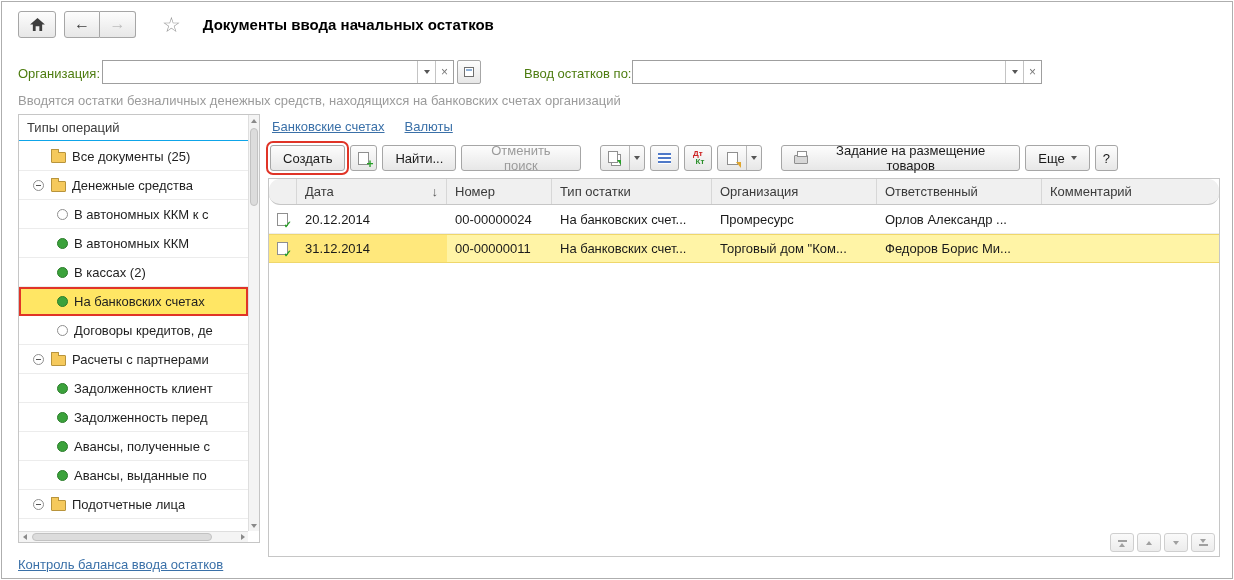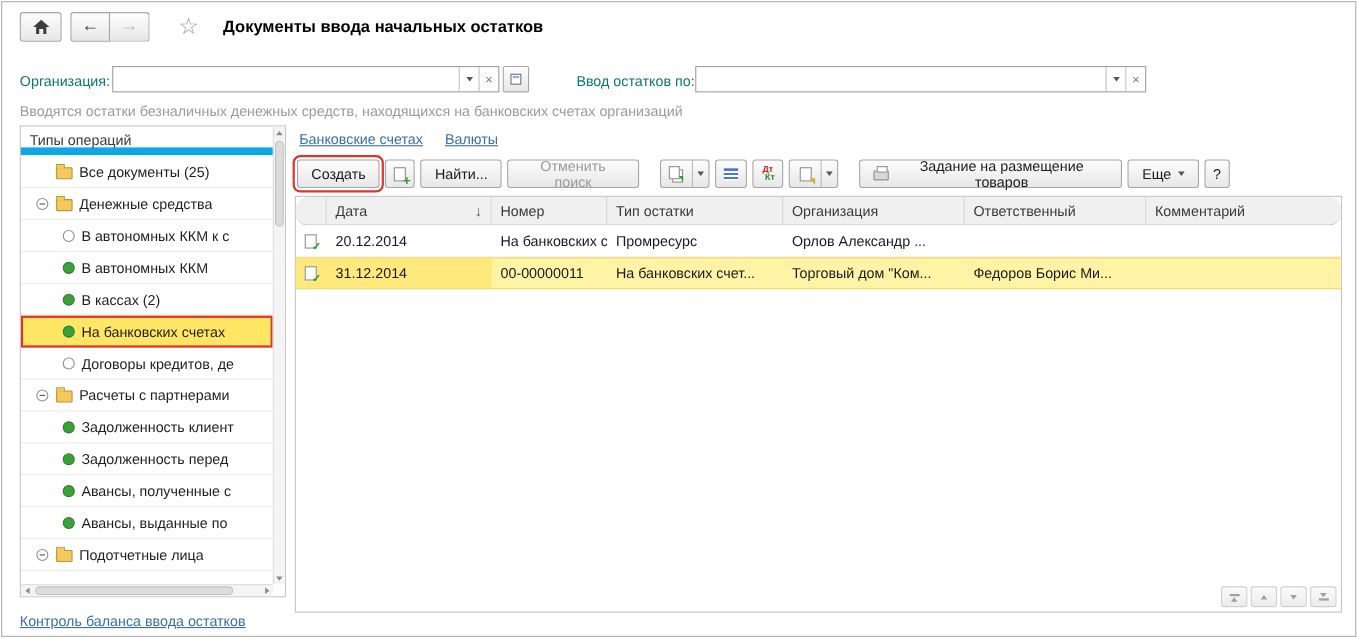--- a/index.html
+++ b/index.html
@@ -21,35 +21,35 @@
   .navgrp { display:flex; margin-left:8px; }
   .navgrp .sq-btn { width:36px; }
   .navgrp .sq-btn:first-child { border-radius:3px 0 0 3px; }
   .navgrp .sq-btn:last-child { border-radius:0 3px 3px 0; border-left:none; }
   .arrow-glyph { font-size:16px; font-weight:bold; color:#3d3d3d; line-height:1; }
   .arrow-glyph.dim { color:#bdbdbd; }
   .star { margin-left:26px; font-size:21px; color:#9a9a9a; line-height:1; }
   .page-title { margin-left:22px; font-size:15px; font-weight:bold; color:#000; white-space:nowrap; }
 
   
-  .filter-label { position:absolute; top:64px; color:#0f766e; white-space:nowrap; }
+  .filter-label { position:absolute; top:64px; color:#4d7c0f; white-space:nowrap; }
   .combo { position:absolute; top:58px; height:24px; display:flex; background:#fff; border:1px solid #9f9f9f; }
   .combo-text { flex:1; padding:3px 6px; overflow:hidden; white-space:nowrap; }
   .combo-seg { width:18px; display:flex; align-items:center; justify-content:center; border-left:1px solid #c4c4c4; color:#6f6f6f; }
   .caret { width:0; height:0; border-left:3px solid transparent; border-right:3px solid transparent; border-top:4px solid #555; }
   .xmark { font-size:12px; color:#777; line-height:1; }
   .side-btn { position:absolute; top:58px; width:24px; height:24px; display:flex; align-items:center; justify-content:center;
               background:linear-gradient(#fdfdfd,#e7e7e7); border:1px solid #a6a6a6; border-radius:2px; }
   .formicon { position:relative; width:10px; height:10px; border:1px solid #6f6f6f; background:#fff; }
   .formicon::before { content:""; position:absolute; left:1px; right:1px; top:1px; height:2px; background:#8fb0d6; }
   .hint { position:absolute; left:16px; top:91px; color:#9b9b9b; white-space:nowrap; }
 
   
   .tree-panel { position:absolute; left:16px; top:112px; width:242px; height:429px; border:1px solid #c6c6c6; background:#fff; }
-  .tree-header { height:26px; padding:5px 8px; color:#3a3a3a; border-bottom:7px solid #0ea5e9; }
+  .tree-header { height:26px; padding:5px 8px; color:#3a3a3a; border-bottom:1px solid #0ea5e9; }
   .tree-items { position:absolute; left:0; top:27px; right:11px; bottom:11px; overflow:hidden; }
   .tree-item { display:flex; align-items:center; gap:6px; height:29px; padding-left:12px; border-bottom:1px solid #ececec; white-space:nowrap; overflow:hidden; }
   .tree-item.lvl1 { padding-left:38px; }
   .tree-item.sel { background:var(--tree-selection,#ffe664); }
   .tree-item.annotated { outline:2px solid var(--annotation-red,#e03427); outline-offset:-2px; }
   .exp-slot { width:14px; display:flex; align-items:center; justify-content:center; flex:none; }
   .expander { position:relative; width:11px; height:11px; border:1px solid #8f8f8f; border-radius:50%; background:#fff; }
   .expander::before { content:""; position:absolute; left:2px; right:2px; top:4px; height:1px; background:#555; }
   .folder { position:relative; flex:none; width:15px; height:11px; margin-top:2px; background:#f5c95c; border:1px solid #b8943c; border-radius:1px; }
   .folder::before { content:""; position:absolute; left:-1px; top:-4px; width:6px; height:3px; background:#f5c95c; border:1px solid #b8943c; border-bottom:none; border-radius:1px 1px 0 0; }
@@ -342,20 +342,21 @@
       <div class="th">
           <span>Комментарий</span>
         </div>
     </div>
 
     <div class="t-row">
       <div class="td">
           <span class="docicon"></span>
         </div>
       <div class="td">20.12.2014</div>
+      <div class="td">00-00000024</div>
       <div class="td">На банковских счет...</div>
       <div class="td">Промресурс</div>
       <div class="td">Орлов Александр ...</div>
       <div class="td"></div>
     </div>
 
     <div class="t-row selected">
       <div class="td cell-hl">
           <span class="docicon"></span>
         </div>

